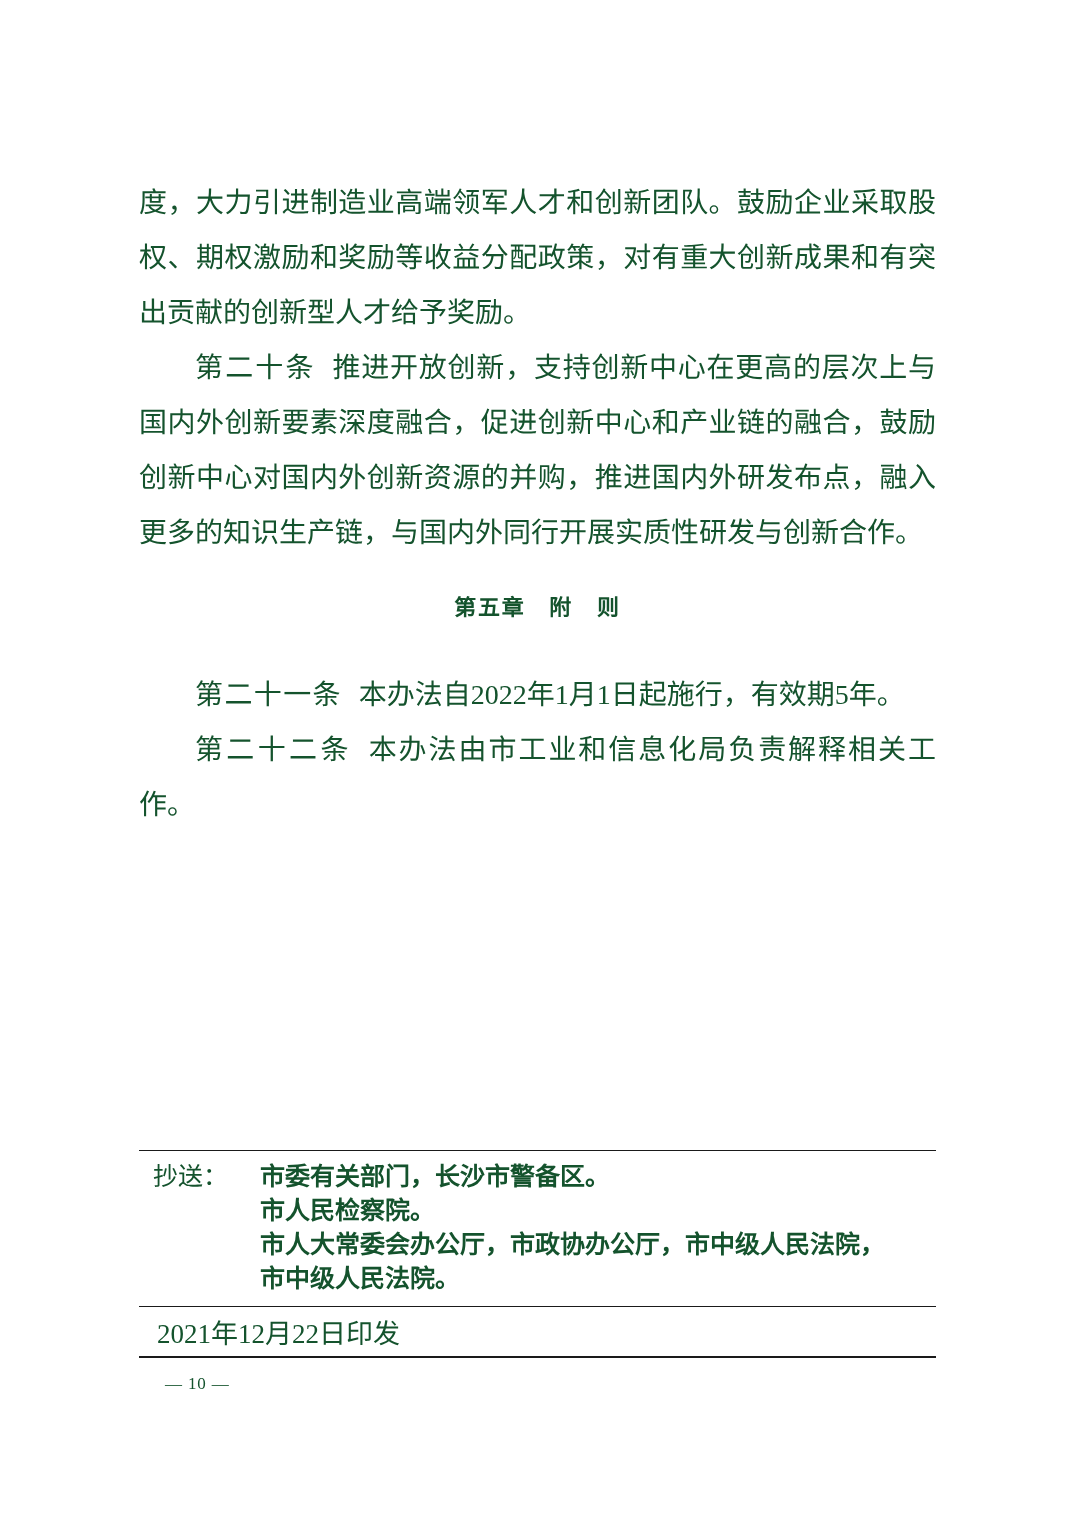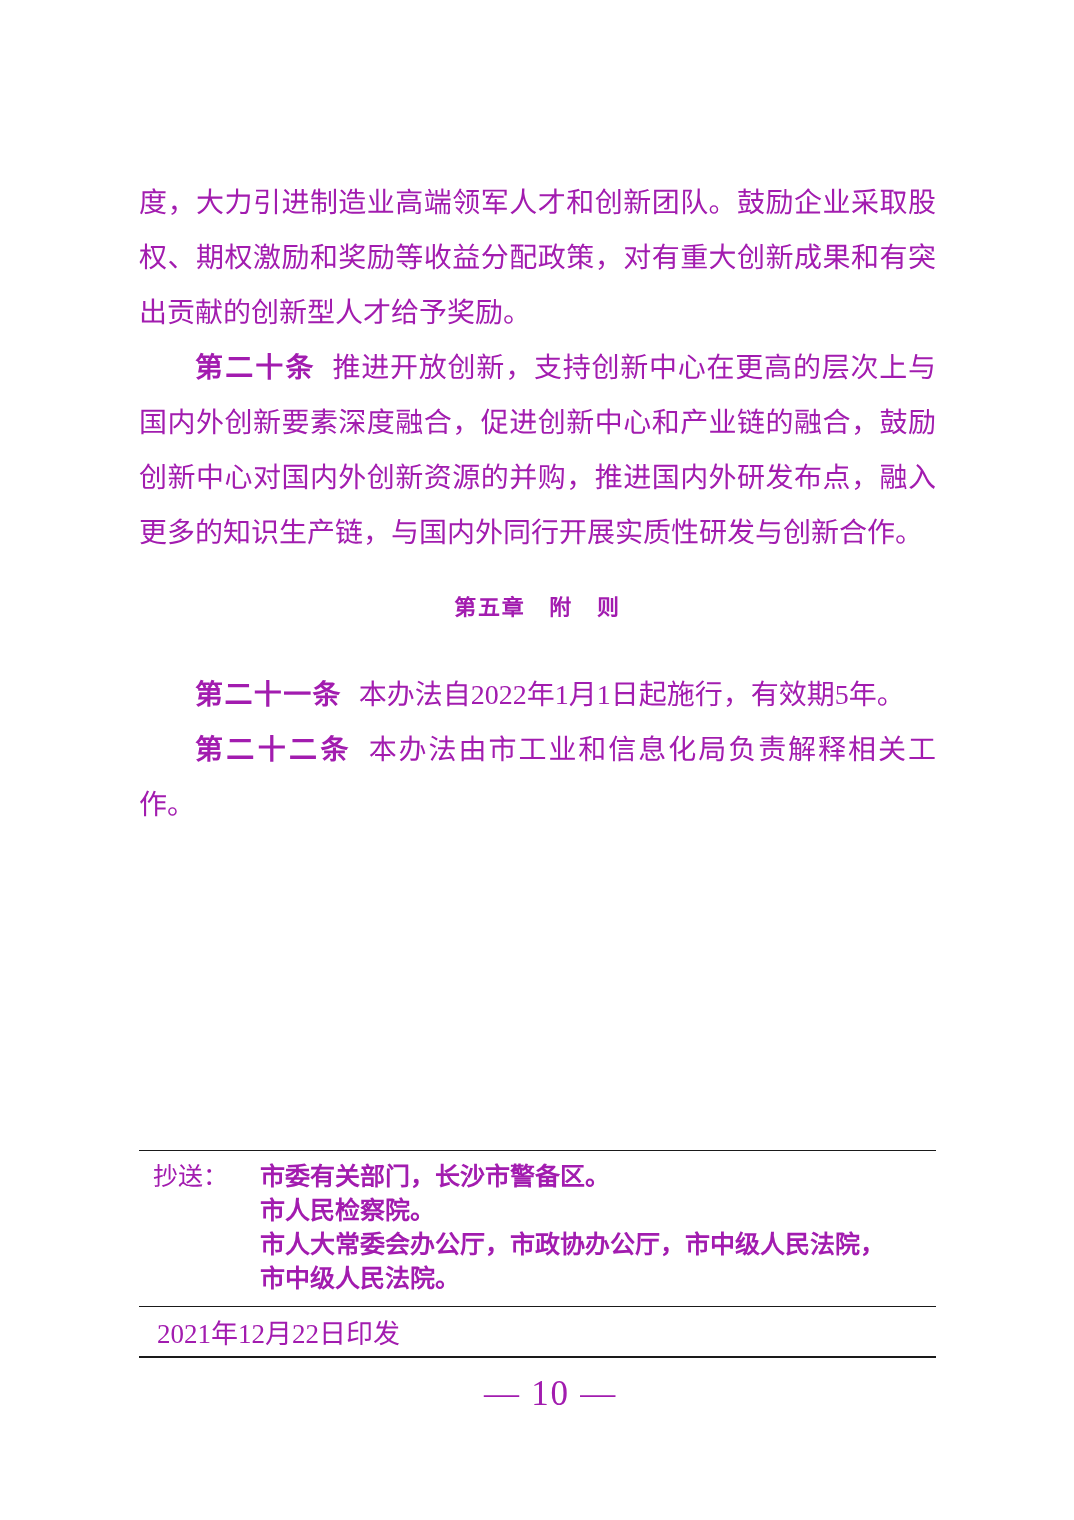--- a/index.html
+++ b/index.html
@@ -5,21 +5,21 @@
   html, body {
     margin: 0;
     padding: 0;
     background: #ffffff;
   }
   .page {
     position: relative;
     width: 1074px;
     height: 1520px;
     background: #ffffff;
-    color: #a21caf;
+    color: #14532d;
     font-family: "Liberation Serif", "DejaVu Serif", serif;
     overflow: hidden;
   }
   
   .doc-body {
     position: absolute;
     top: 175px;
     left: 139px;
     width: 797px;
     font-size: 28px;
@@ -28,21 +28,21 @@
     text-justify: inter-ideograph;
   }
   .doc-body p {
     margin: 0;
   }
   .para-indent {
     text-indent: 2em;
   }
   .article-label {
     font-family: "Liberation Sans", "DejaVu Sans", sans-serif;
-    font-weight: bold;
+    font-weight: normal;
     margin-right: 0.6em;
     letter-spacing: 0.05em;
   }
   .chapter-heading {
     margin: 20px 0 32px 0 !important;
     text-align: center;
     text-indent: 0;
     font-family: "Liberation Sans", "DejaVu Sans", sans-serif;
     font-weight: bold;
     font-size: 22px;
@@ -83,23 +83,22 @@
     justify-content: space-between;
     align-items: center;
     padding: 0 2px 0 18px;
     height: 49px;
     border-bottom: 2.5px solid #1a1a1a;
     font-size: 27px;
   }
   .page-number {
     margin-top: 16px;
     padding-left: 26px;
-    font-size: 35px;
+    font-size: 17px;
     letter-spacing: 0.05em;
-    text-align: center;
   }
 </style>
 </head>
 <body>
 
 <div class="page">
 
   <div class="doc-body">
 
     <p>度，大力引进制造业高端领军人才和创新团队。鼓励企业采取股权、期权激励和奖励等收益分配政策，对有重大创新成果和有突出贡献的创新型人才给予奖励。</p>

